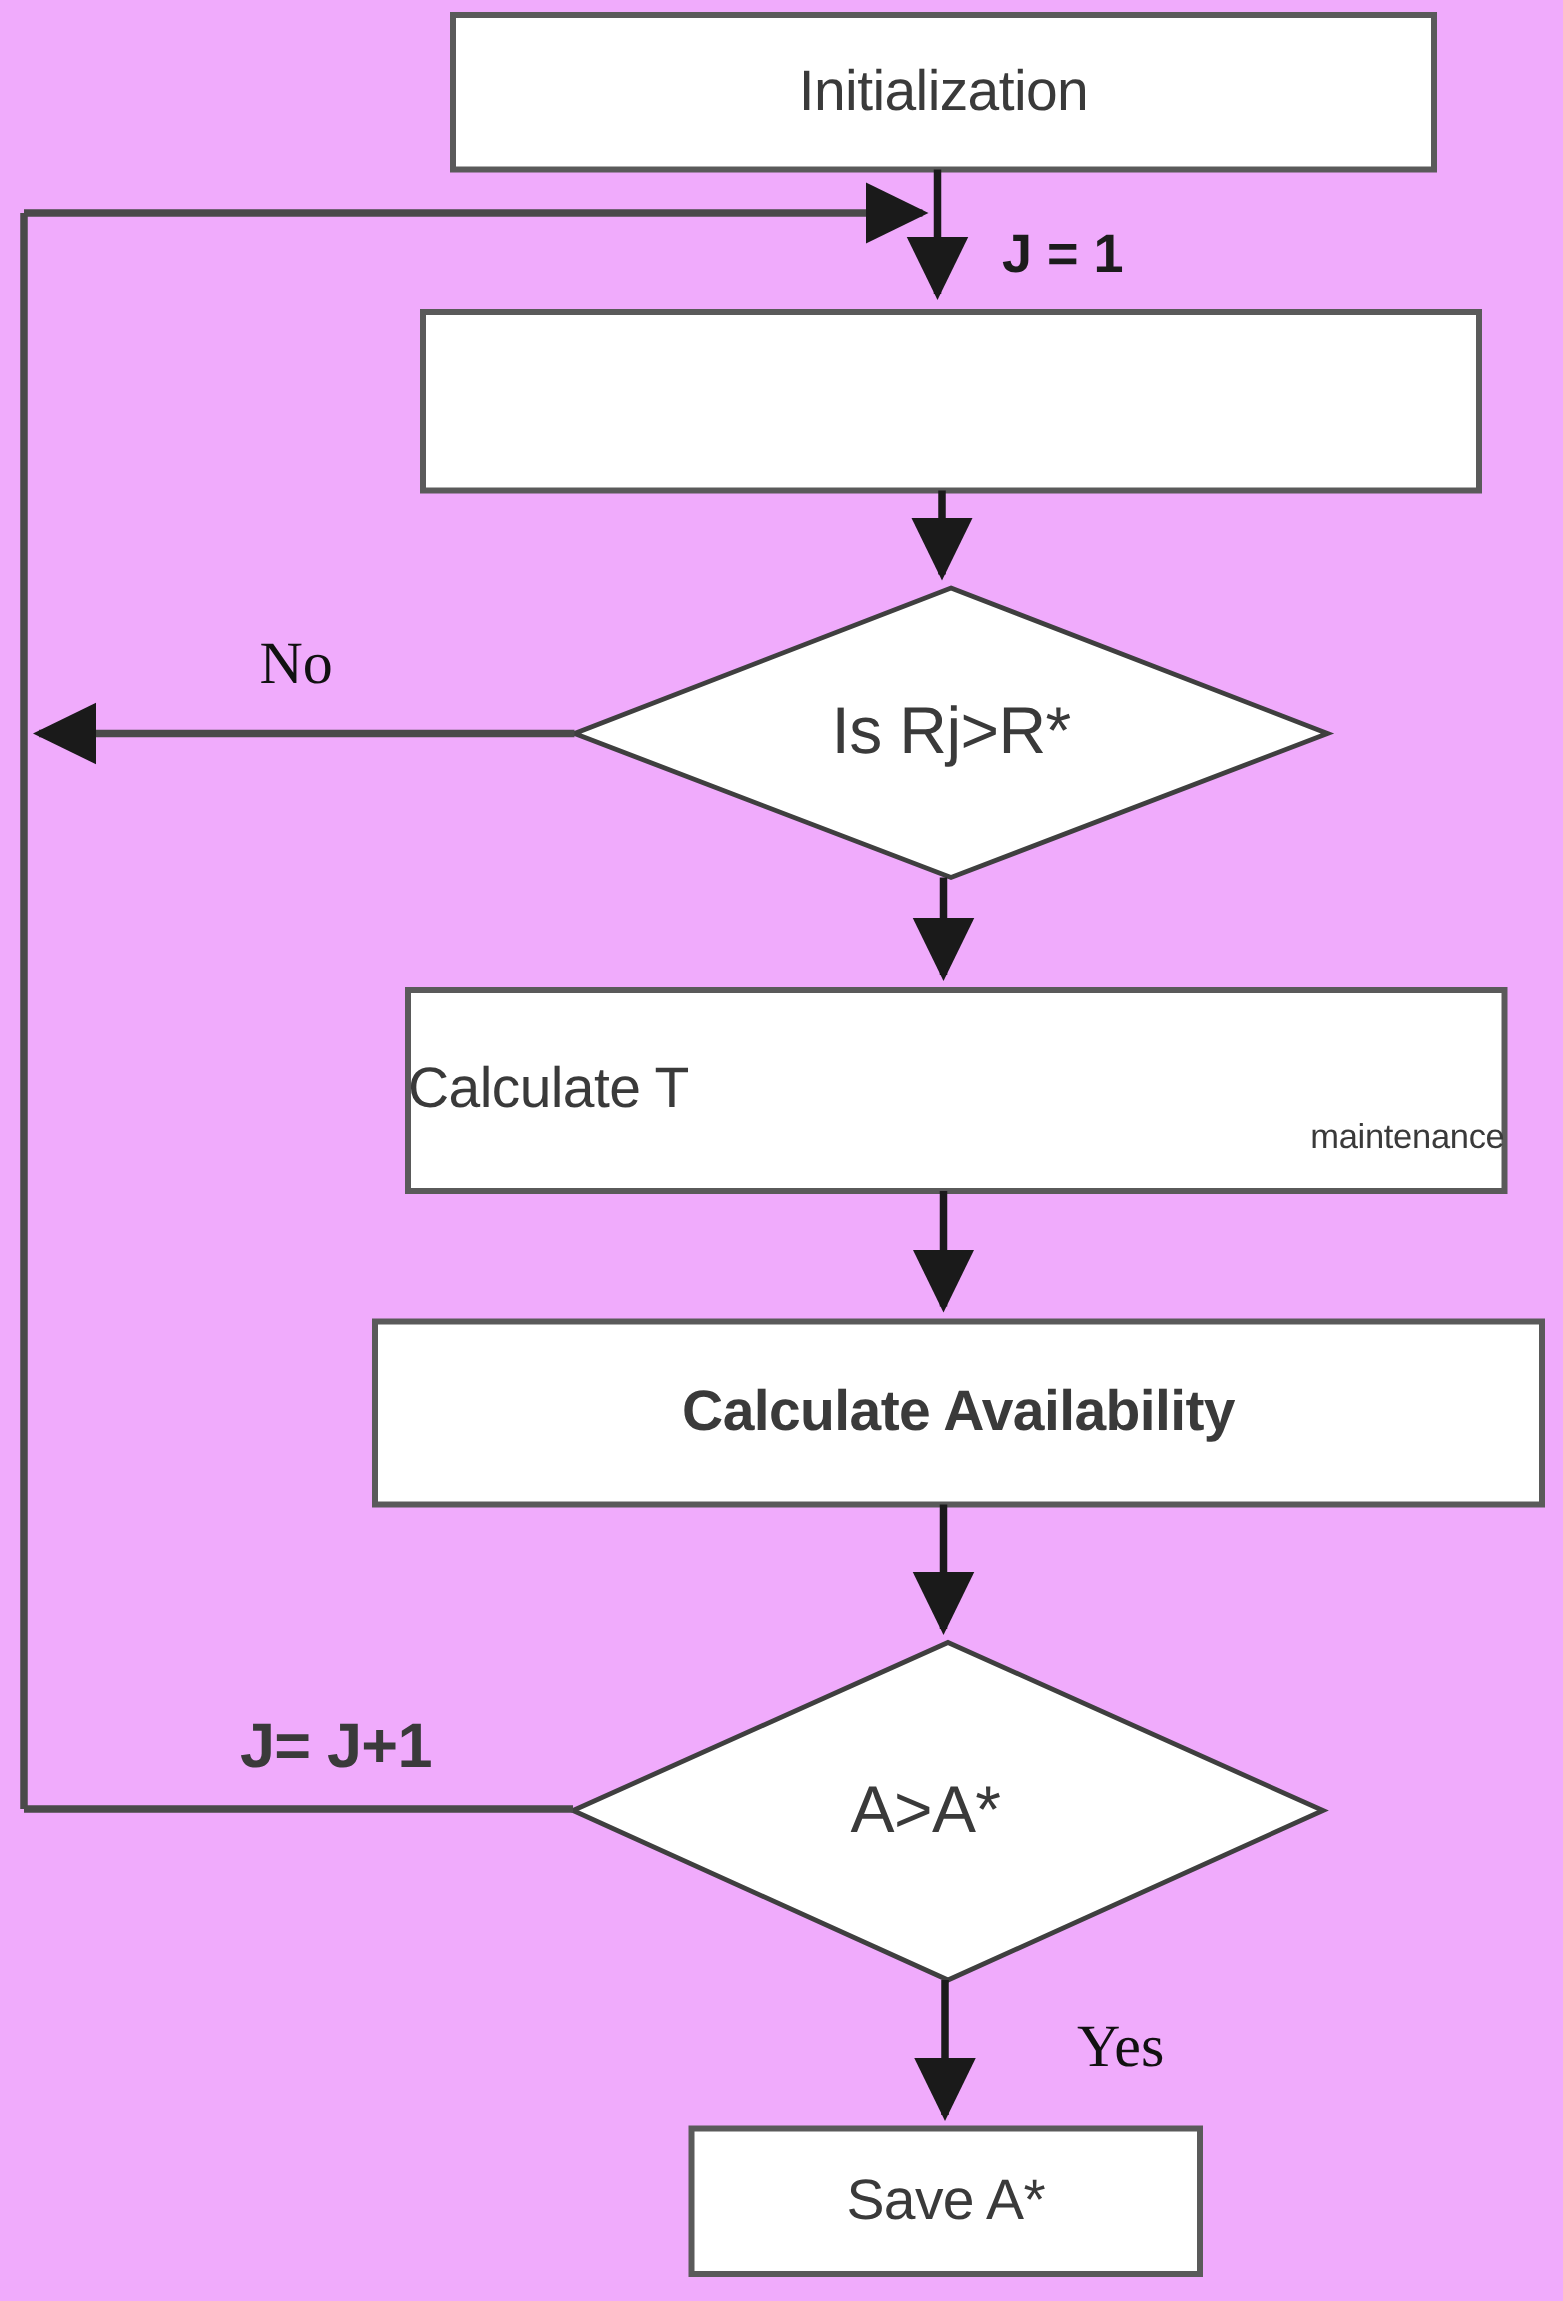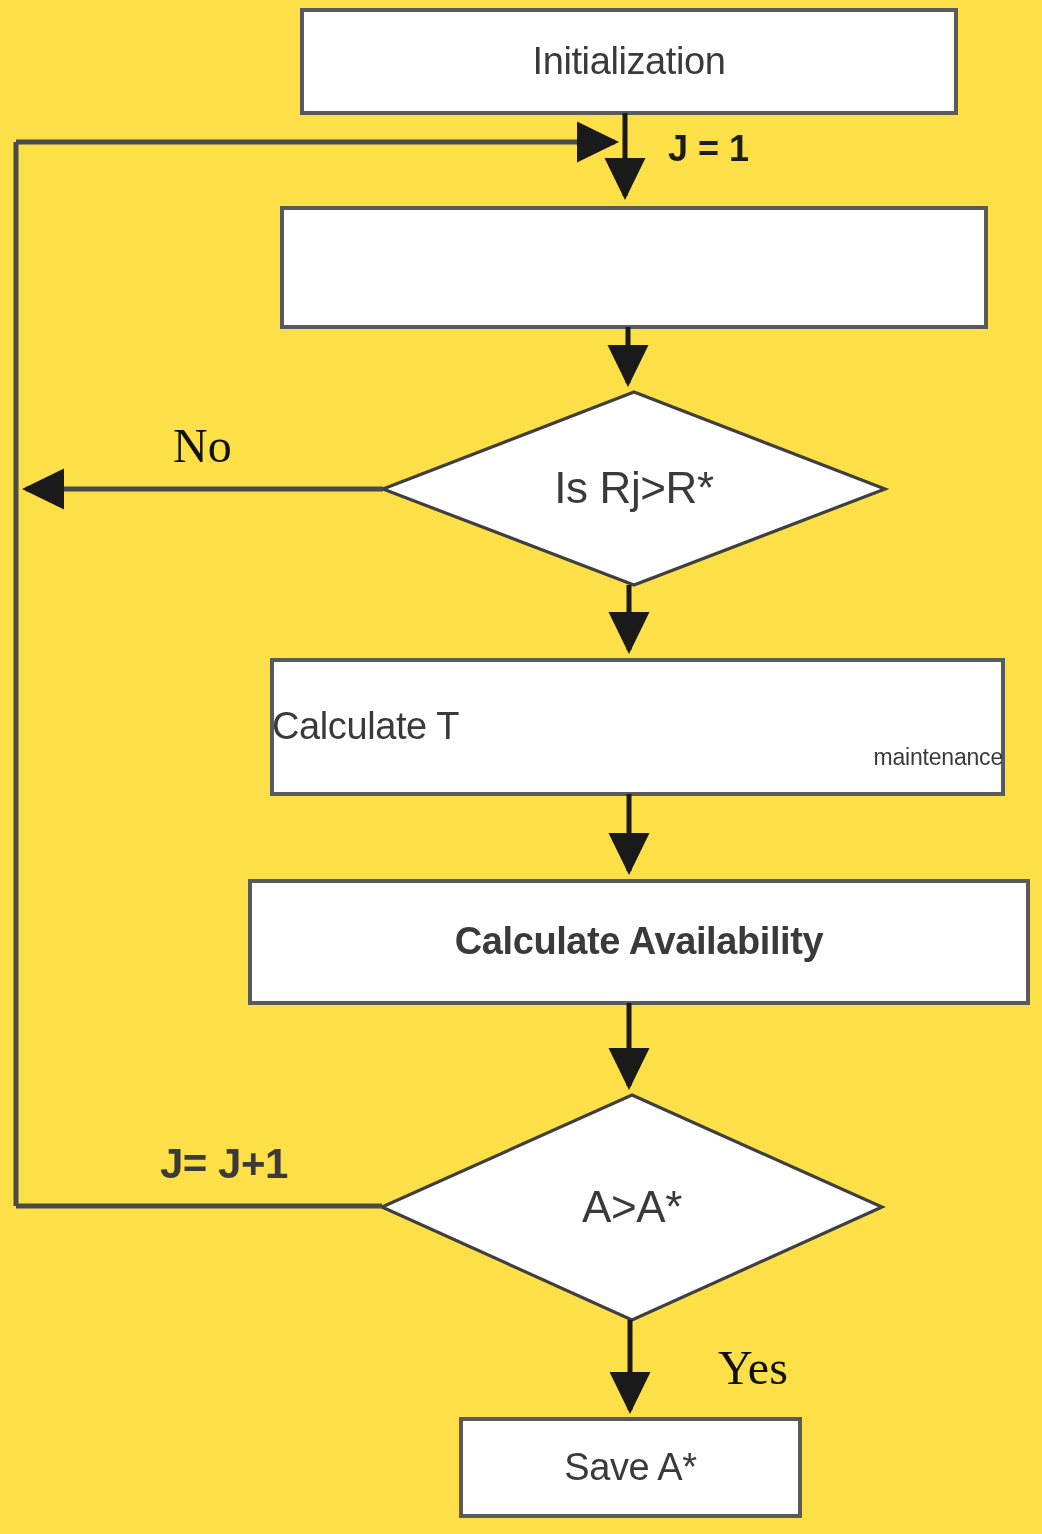--- a/index.html
+++ b/index.html
@@ -4,21 +4,21 @@
 <style>
   html, body {
     margin: 0;
     padding: 0;
     background: #ffffff;
   }
   #canvas {
     position: relative;
     width: 1042px;
     height: 1534px;
-    background: #fde047;
+    background: #f0abfc;
     overflow: hidden;
     font-family: "Liberation Sans", sans-serif;
   }
   #flow-svg {
     position: absolute;
     left: 0;
     top: 0;
     width: 1042px;
     height: 1534px;
   }
@@ -47,36 +47,37 @@
     margin-top: 44px;
   }
   .edge-label {
     position: absolute;
     color: #222222;
     white-space: nowrap;
     pointer-events: none;
   }
   .edge-label.serif {
     font-family: "Liberation Serif", serif;
-    font-size: 48px;
+    font-size: 40px;
     color: #111111;
   }
   .edge-label.sans {
     font-family: "Liberation Sans", sans-serif;
     font-size: 42px;
     font-weight: bold;
     color: #3a3a3a;
     letter-spacing: -0.5px;
   }
   .edge-label.sans-j1 {
     font-family: "Liberation Sans", sans-serif;
     font-size: 36px;
     font-weight: bold;
     color: #1c1c1c;
     letter-spacing: 0px;
+    margin-top: 20px;
   }
 </style>
 </head>
 <body>
 
 <div id="canvas">
 
   <svg id="flow-svg" viewBox="0 0 1042 1534">
     <defs>
       <marker id="arrowhead" markerWidth="9" markerHeight="9" refX="7.6" refY="4.5" orient="auto" markerUnits="strokeWidth">
@@ -135,21 +136,21 @@
 
   <div class="node-label diamond-text" style="left:383px; top:392px; width:502px; height:193px;">Is Rj&gt;R*</div>
 
   <div class="node-label" style="left:272px; top:660px; width:731px; height:134px;justify-content:space-between;">
     <span>Calculate T</span>
       <span class="sub">maintenance</span>
   </div>
 
   <div class="node-label" style="left:250px; top:881px; width:778px; height:122px;font-weight:bold;">Calculate Availability</div>
 
-  <div class="node-label diamond-text" style="left:382px; top:1095px; width:500px; height:225px;">A&gt;A*</div>
+  <div class="node-label diamond-text" style="left:367px; top:1095px; width:500px; height:225px;">A&gt;A*</div>
 
   <div class="node-label" style="left:461px; top:1419px; width:339px; height:97px;">Save A*</div>
 
   <div class="edge-label sans-j1" style="left:668px; top:128px;">J = 1</div>
 
   <div class="edge-label serif" style="left:173px; top:418px;">No</div>
 
   <div class="edge-label sans" style="left:160px; top:1140px;">J= J+1</div>
 
   <div class="edge-label serif" style="left:718px; top:1340px;">Yes</div>

